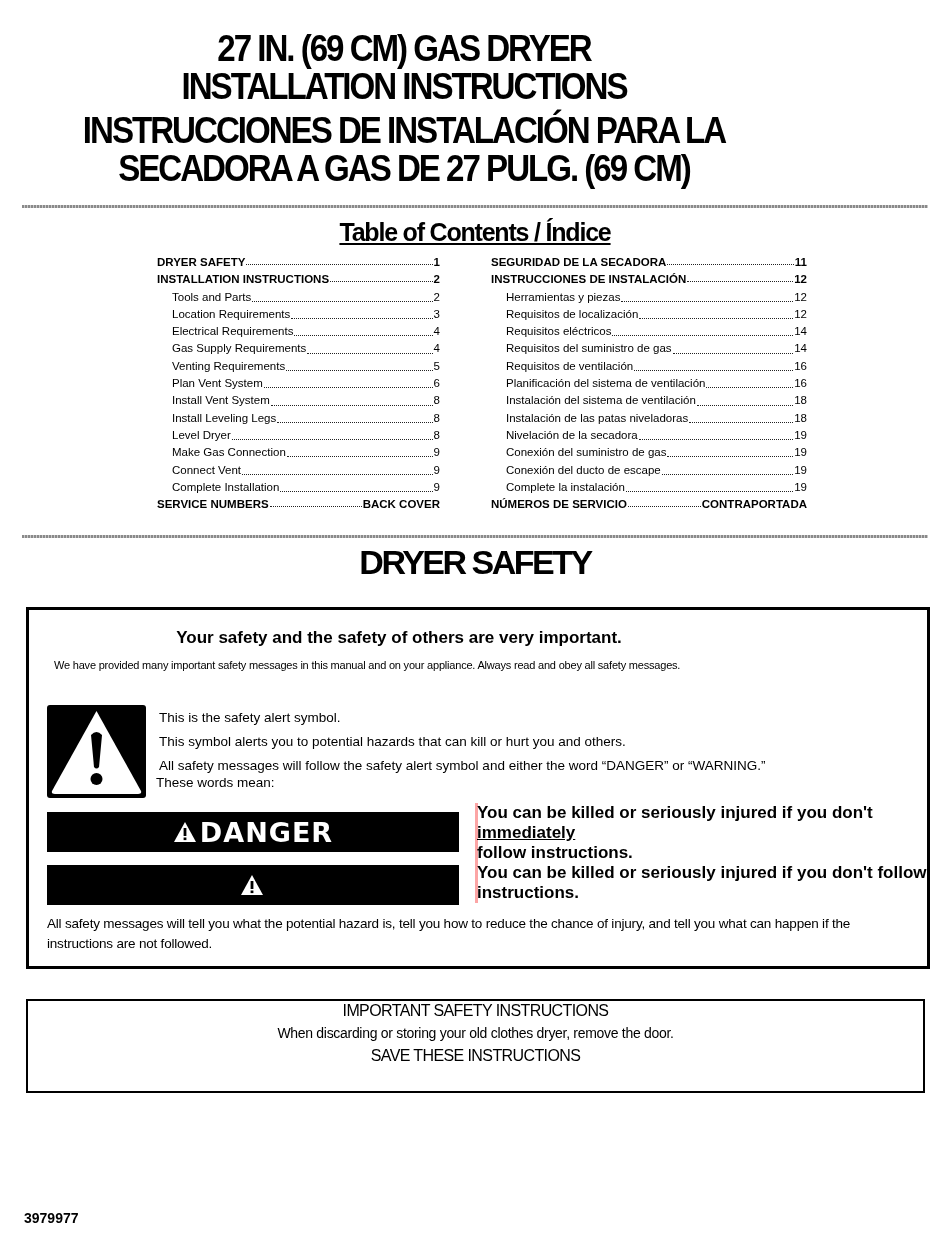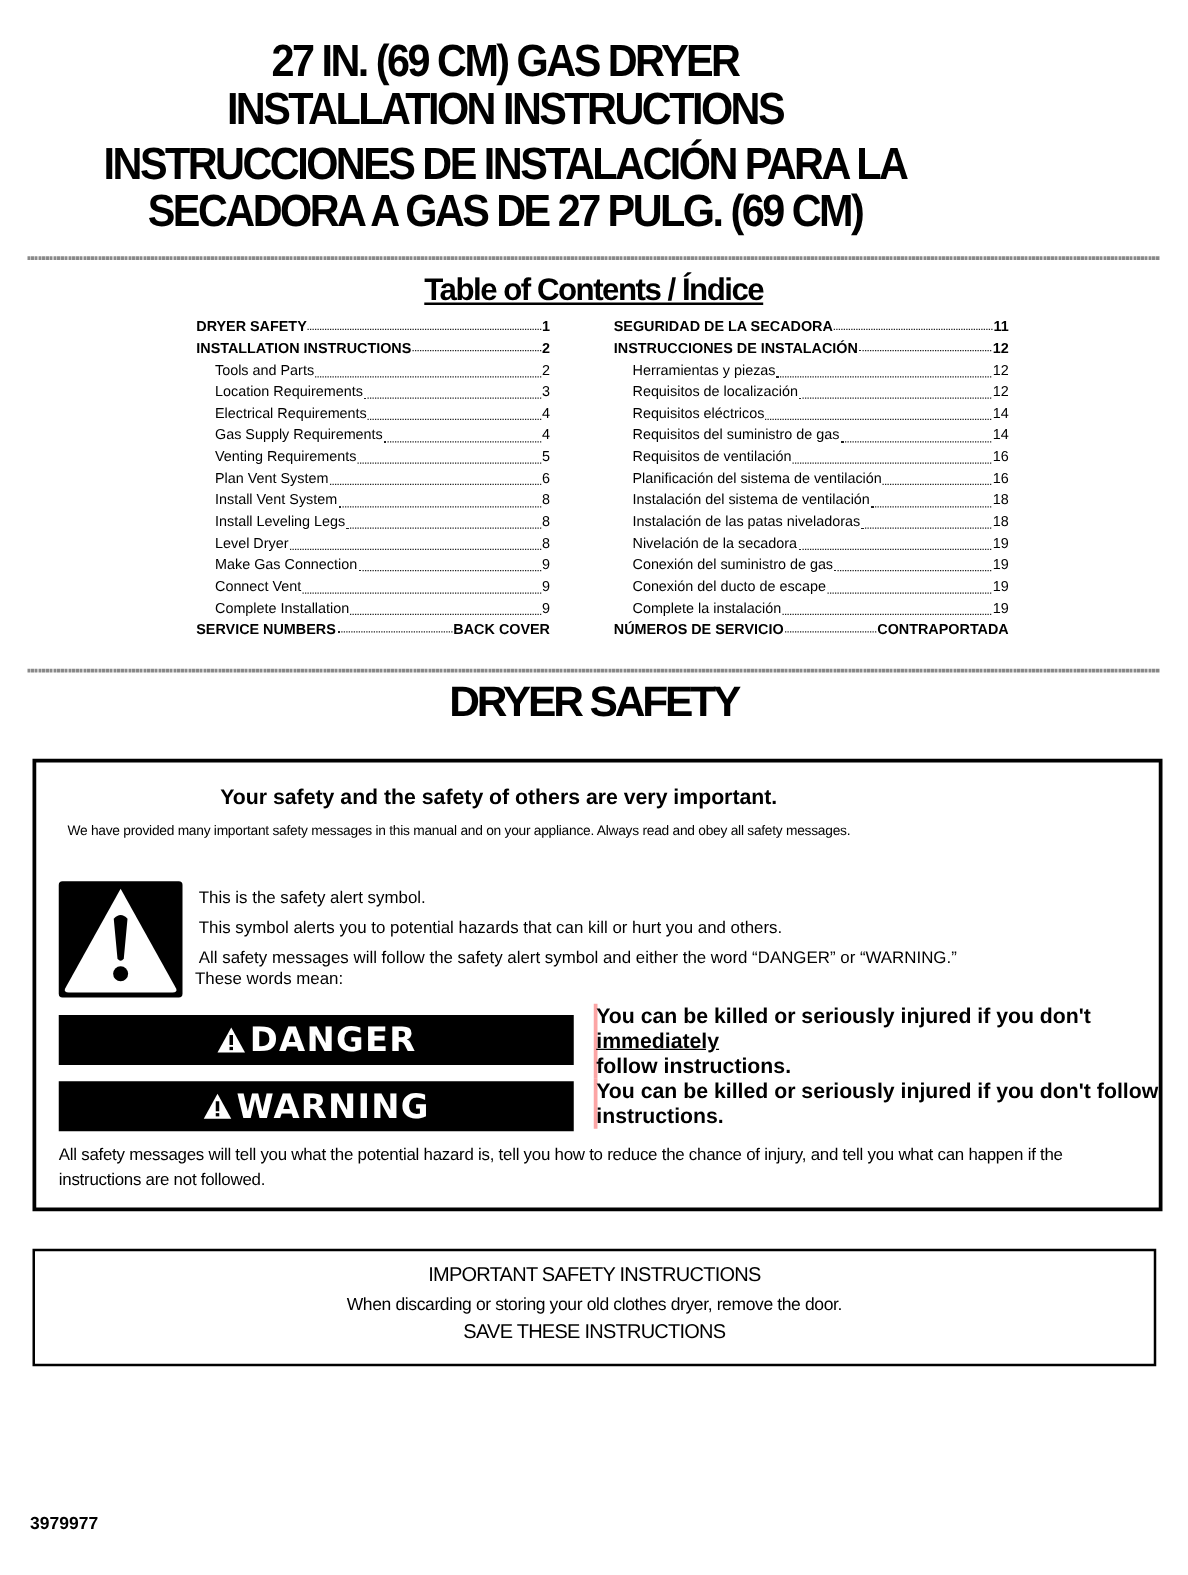--- a/index.html
+++ b/index.html
@@ -75,21 +75,21 @@
     .signal-desc.warning { top: 253px; }
     .u { text-decoration: underline; }
     .safety-outro {
       position: absolute; top: 304px; left: 18px; width: 860px;
       font-size: 13.5px; line-height: 20px; letter-spacing: -0.2px;
     }
     .important-box {
       position: absolute; top: 999px; left: 26px; width: 895px; height: 90px;
       border: 2px solid #000; text-align: center;
     }
-    .important-box .ih { margin-top: 11px; font-size: 16px; letter-spacing: -0.6px; }
+    .important-box .ih { margin-top: 1px; font-size: 16px; letter-spacing: -0.6px; }
     .important-box .ib { margin-top: 5px; font-size: 14px; letter-spacing: -0.3px; }
     .important-box .is { margin-top: 6px; font-size: 16px; letter-spacing: -0.6px; }
     .doc-number {
       position: absolute; top: 1210px; left: 24px; font-weight: bold; font-size: 14px;
     }
   </style>
 </head>
 <body>
 
 <div class="title-block">
@@ -294,21 +294,20 @@
     <span class="txt"><span>You can be killed or seriously injured if you don't </span><span class="u">immediately</span></span>
     <span class="txt">follow instructions.</span>
   </div>
 
   <div class="signal-bar warning">
     <svg width="24" height="22" viewBox="0 0 24 22">
       <path d="M12 1 L23 21 L1 21 Z" fill="#fff"></path>
       <rect x="10.6" y="7" width="2.8" height="8" fill="#000"></rect>
       <rect x="10.6" y="16.5" width="2.8" height="2.6" fill="#000"></rect>
     </svg>
-    <span>WARNING</span>
   </div>
   <div class="signal-desc warning">
     <span class="txt">You can be killed or seriously injured if you don't follow</span>
     <span class="txt">instructions.</span>
   </div>
 
   <div class="safety-outro">All safety messages will tell you what the potential hazard is, tell you how to reduce the chance of injury, and tell you what can happen if the instructions are not followed.</div>
 </div>
 
 <div class="important-box">

